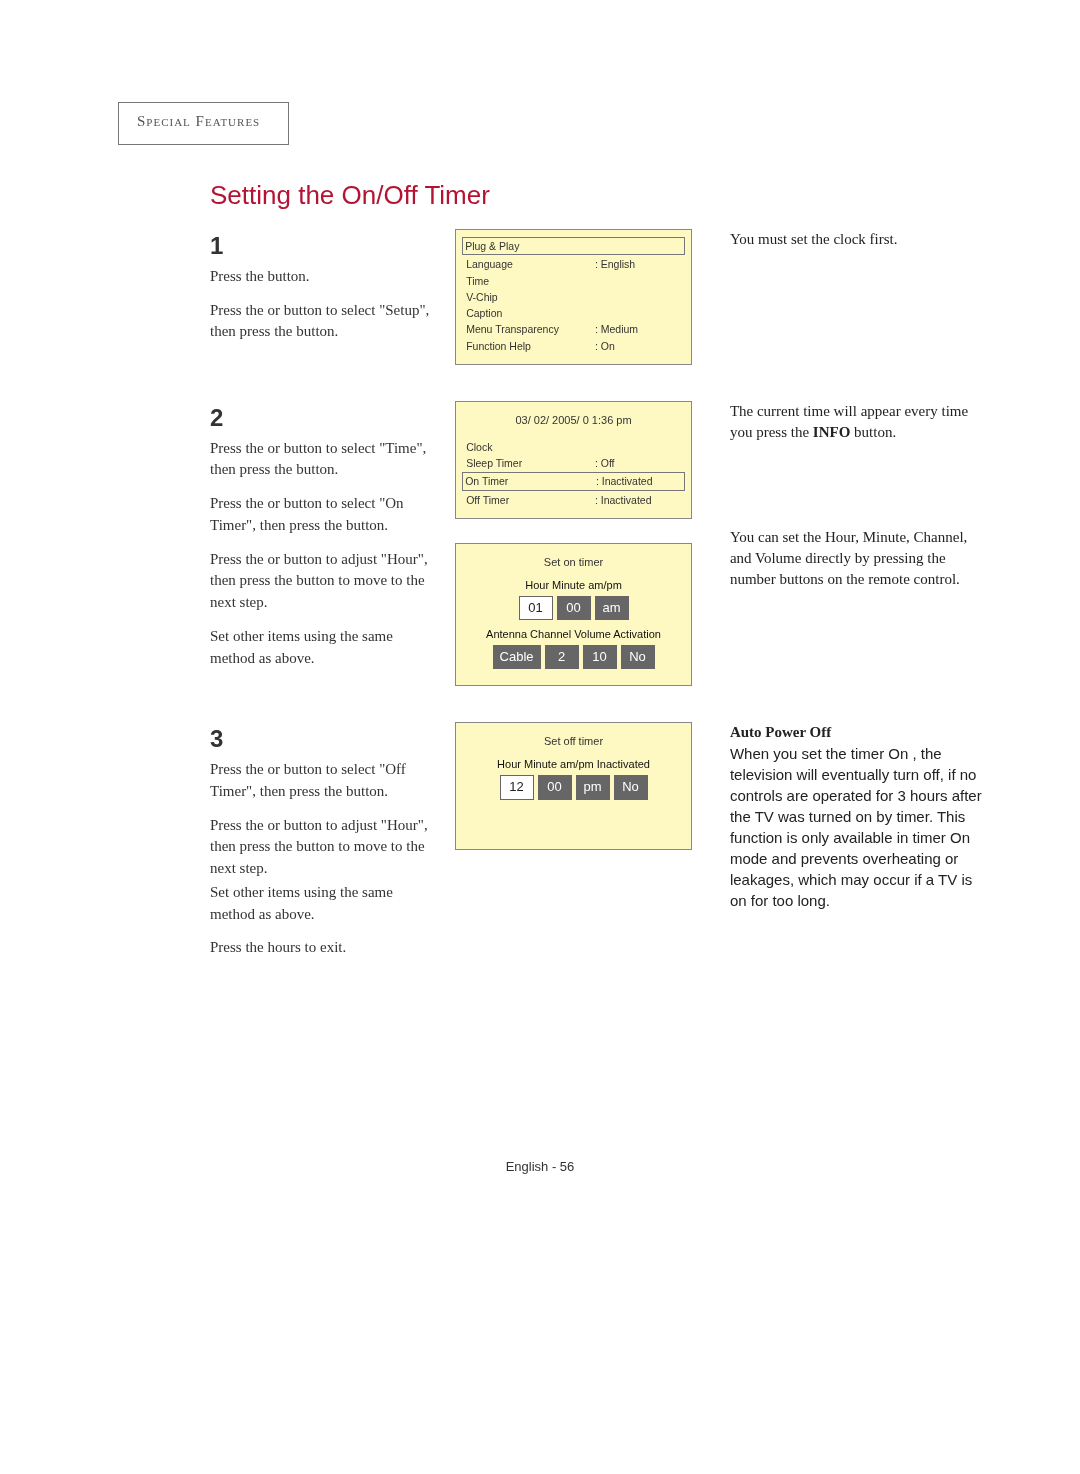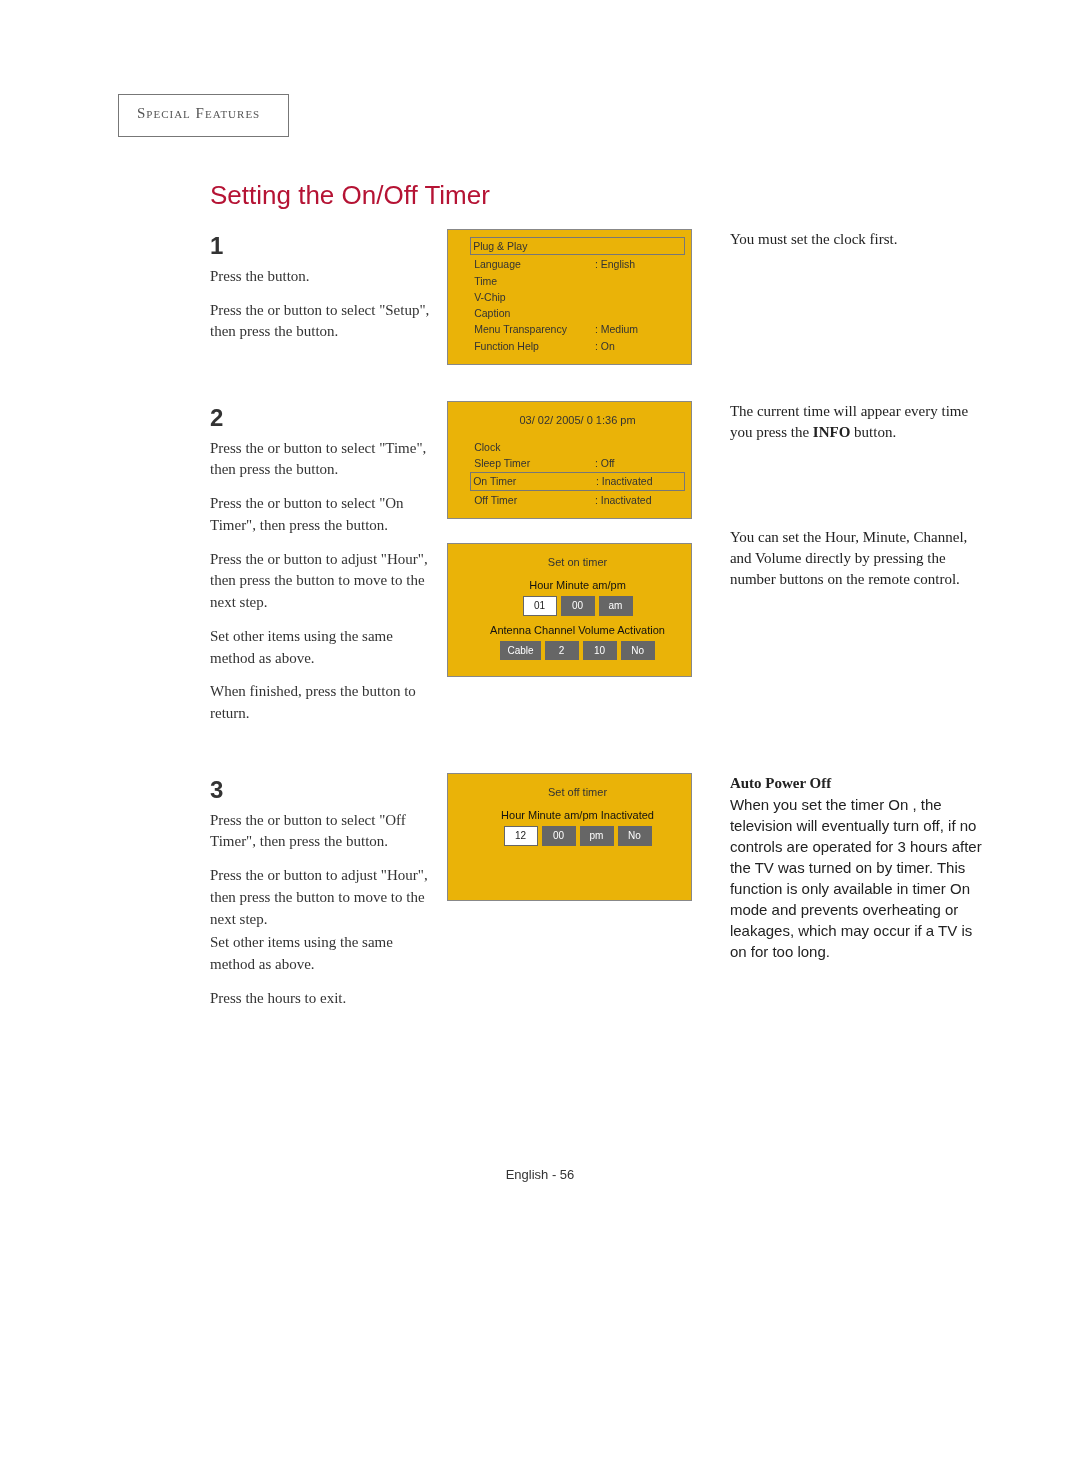--- a/index.html
+++ b/index.html
@@ -12,21 +12,21 @@
   .page {
     width: 1080px;
     height: 1474px;
     box-sizing: border-box;
     position: relative;
     padding: 108px 100px 40px 100px;
   }
   .section-tab {
     position: absolute;
     left: 118px;
-    top: 94px;
+    top: 102px;
     border: 1px solid #777;
     padding: 10px 28px 14px 18px;
     font-variant: small-caps;
     letter-spacing: 1px;
     font-size: 15px;
     color: #555;
   }
   .main-title {
     color: #b51334;
     font-family: Arial, Helvetica, sans-serif;
@@ -92,23 +92,24 @@
   .note-bold {
     font-family: Arial, Helvetica, sans-serif;
   }
 
   
   .osd {
     border: 1px solid #888;
     font-family: Arial, Helvetica, sans-serif;
     font-size: 10.5px;
     color: #333;
-    padding: 6px 8px 10px 24px;
+    padding: 6px 8px 10px 8px;
     line-height: 1.55;
-    background: #eab308;
+    background: #fef9c3;
+    margin-left: 8px;
   }
   .osd .row {
     display: flex;
     justify-content: space-between;
     align-items: center;
     padding: 0 2px;
   }
   .osd .row.boxed {
     border: 1px solid #777;
     margin: 1px -2px;
@@ -140,33 +141,33 @@
   .osd .pill-row {
     display: flex;
     justify-content: center;
     gap: 4px;
     margin: 2px 0 6px 0;
   }
   .pill {
     border: 1px solid #666;
     background: #666;
     color: #fff;
-    font-size: 10px;
+    font-size: 13px;
     padding: 1px 6px;
     min-width: 20px;
     text-align: center;
   }
   .pill.light {
     background: #fff;
     color: #222;
   }
 
   .footer {
     position: absolute;
-    bottom: 292px;
+    bottom: 300px;
     left: 0;
     width: 100%;
     text-align: center;
     font-family: Arial, Helvetica, sans-serif;
     font-size: 13px;
     color: #333;
   }
 </style>
 </head>
 <body>
@@ -234,21 +235,20 @@
       </div>
     </div>
 
     <div class="step">
       <div class="left">
         <div class="step-num">2</div>
         <p class="para">Press the  or  button to select "Time", then press the  button.</p>
         <p class="para">Press the  or  button to select "On Timer", then press the  button.</p>
         <p class="para">Press the  or  button to adjust "Hour", then press the  button to move to the next step.</p>
         <p class="para">Set other items using the same method as above.</p>
-        <p class="para">When finished, press the  button to return.</p>
       </div>
       <div class="center">
         <div class="osd">
           <div class="datetime">03/ 02/ 2005/ 0 1:36  pm</div>
           <div class="row">
             <span class="label">Clock</span>
             <span class="val"></span>
             <span class="arrow"></span>
           </div>
           <div class="row">

